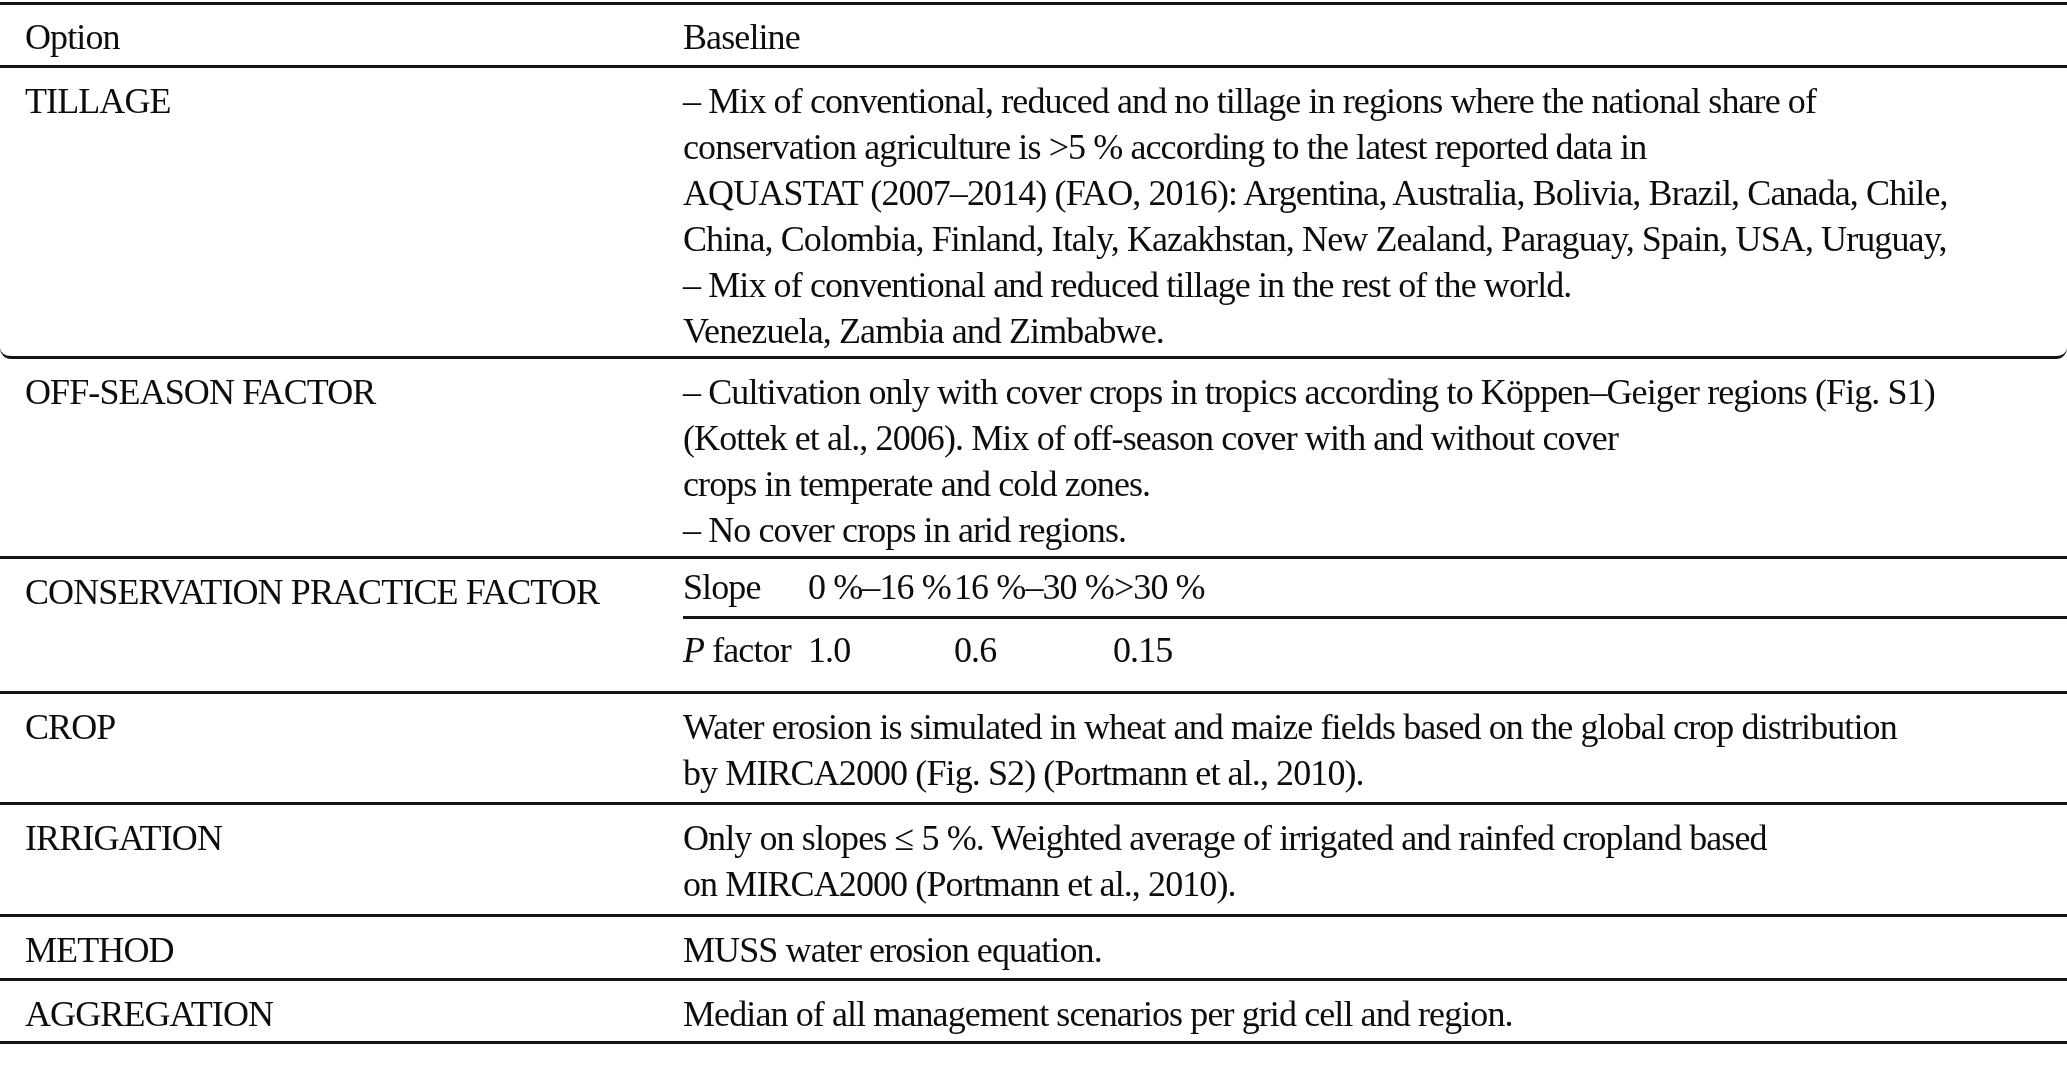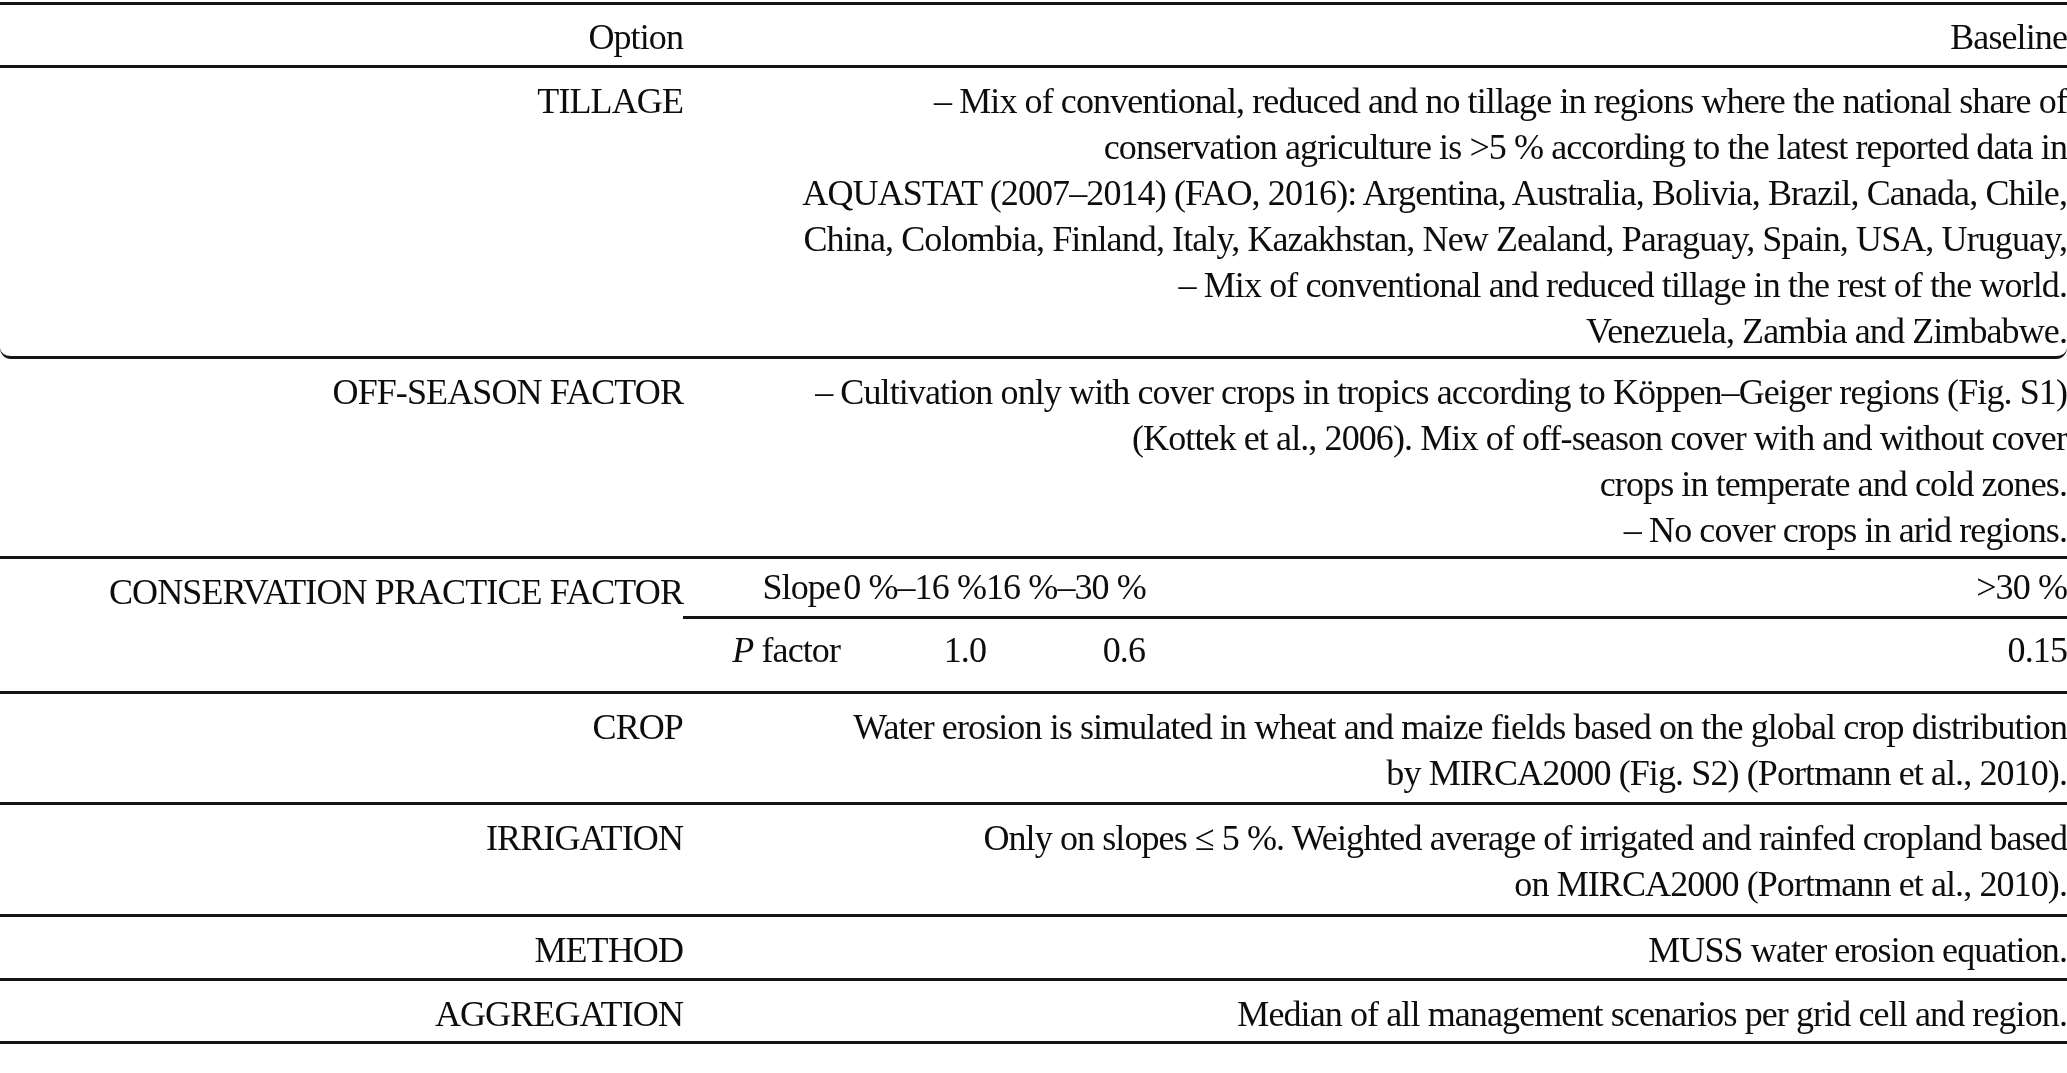--- a/index.html
+++ b/index.html
@@ -1,15 +1,15 @@
 <!DOCTYPE html>
 <html><head>
 <meta charset="utf-8">
 <style>
-  * { margin: 0; padding: 0; box-sizing: border-box; text-align: right; }
+  * { margin: 0; padding: 0; box-sizing: border-box; }
   html, body {
     width: 2067px; height: 1073px;
     background: #ffffff;
     overflow: hidden;
     font-family: "Liberation Serif", "DejaVu Serif", serif;
     color: #0d0d0d;
   }
   .paper-table {
     width: 2067px;
     margin-top: 2px;
@@ -30,25 +30,25 @@
   .row.header .opt-cell, .row.header .base-cell { padding-top: 9px; }
   .row.header   { min-height: 63px; }
   .row.tillage  { min-height: 291px; border-radius: 11px; }
   .row.offseason{ min-height: 200px; }
   .row.cpf      { min-height: 135px; }
   .row.cpf .base-cell { padding-top: 0; }
   .row.crop     { min-height: 111px; }
   .row.irrigation{ min-height: 112px; }
   .row.method   { min-height: 64px; }
   .row.aggregation{ min-height: 63px; }
-  .line { white-space: nowrap; margin-left: 12px; }
+  .line { white-space: nowrap; }
   .subrow { display: flex; }
   .subrow.head { min-height: 60px; border-bottom: 3px solid #141414; padding-top: 5px; }
   .subrow.vals { padding-top: 8px; }
-  .sub-c1 { flex: 0 0 125px; white-space: nowrap; margin-left: 32px; }
+  .sub-c1 { flex: 0 0 125px; white-space: nowrap; }
   .sub-c2 { flex: 0 0 146px; white-space: nowrap; }
   .sub-c3 { flex: 0 0 159px; white-space: nowrap; }
   .sub-c4 { flex: 1 1 auto;  white-space: nowrap; }
   .it { font-style: italic; }
 </style>
 </head>
 <body>
 
 <div class="paper-table">
 

